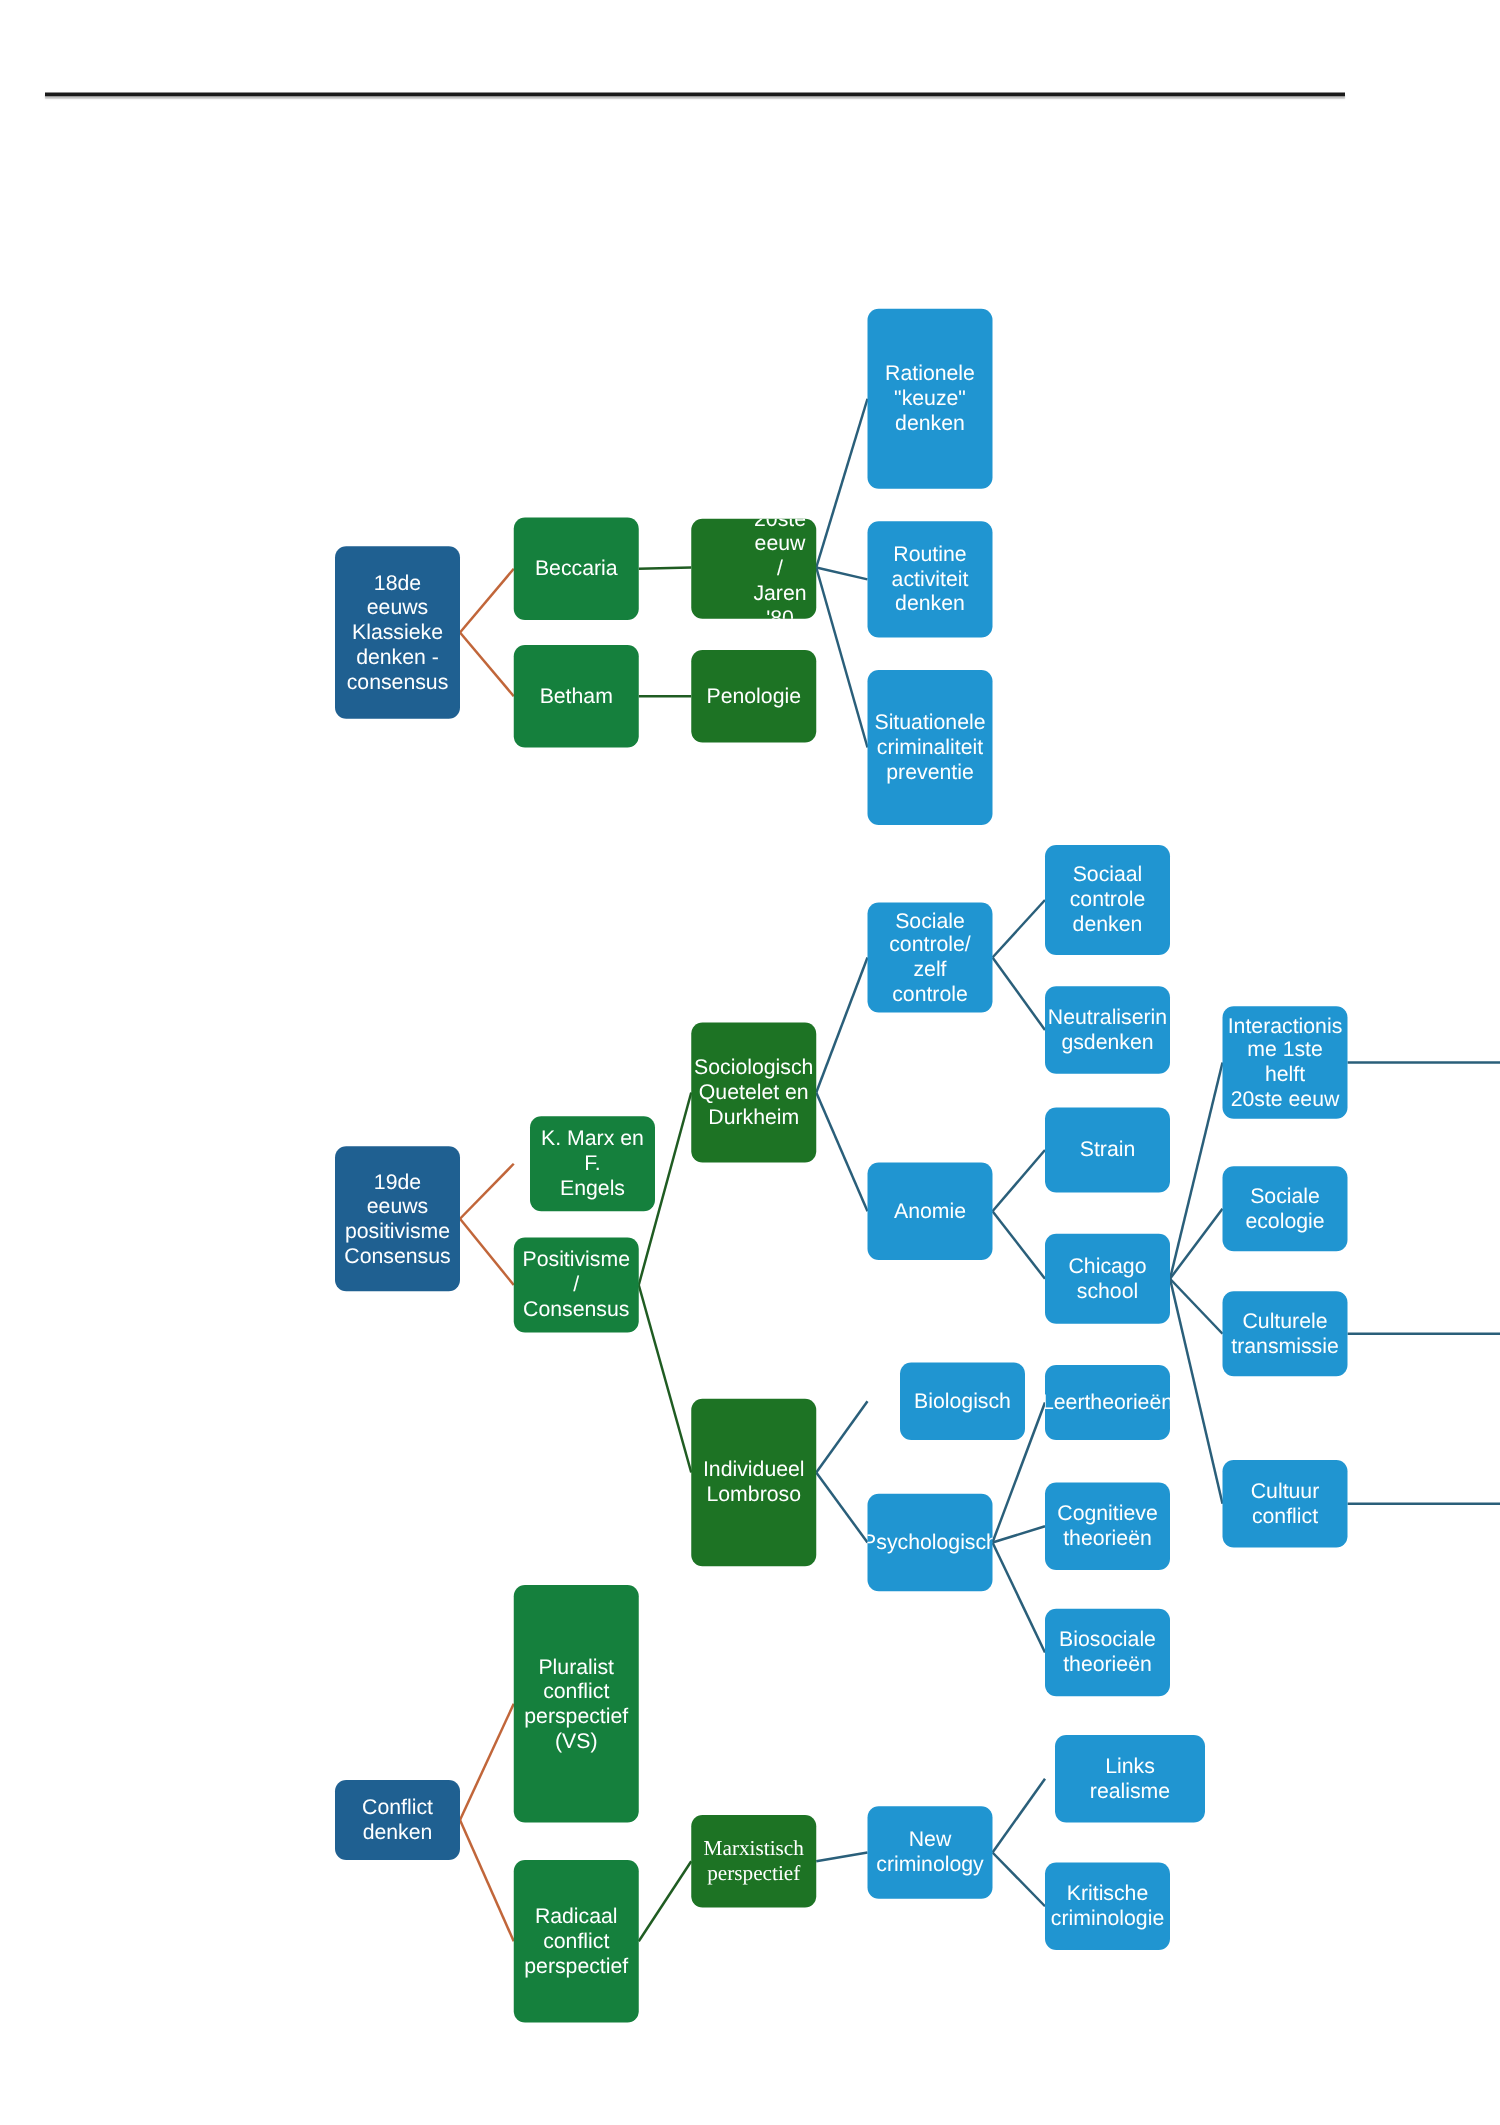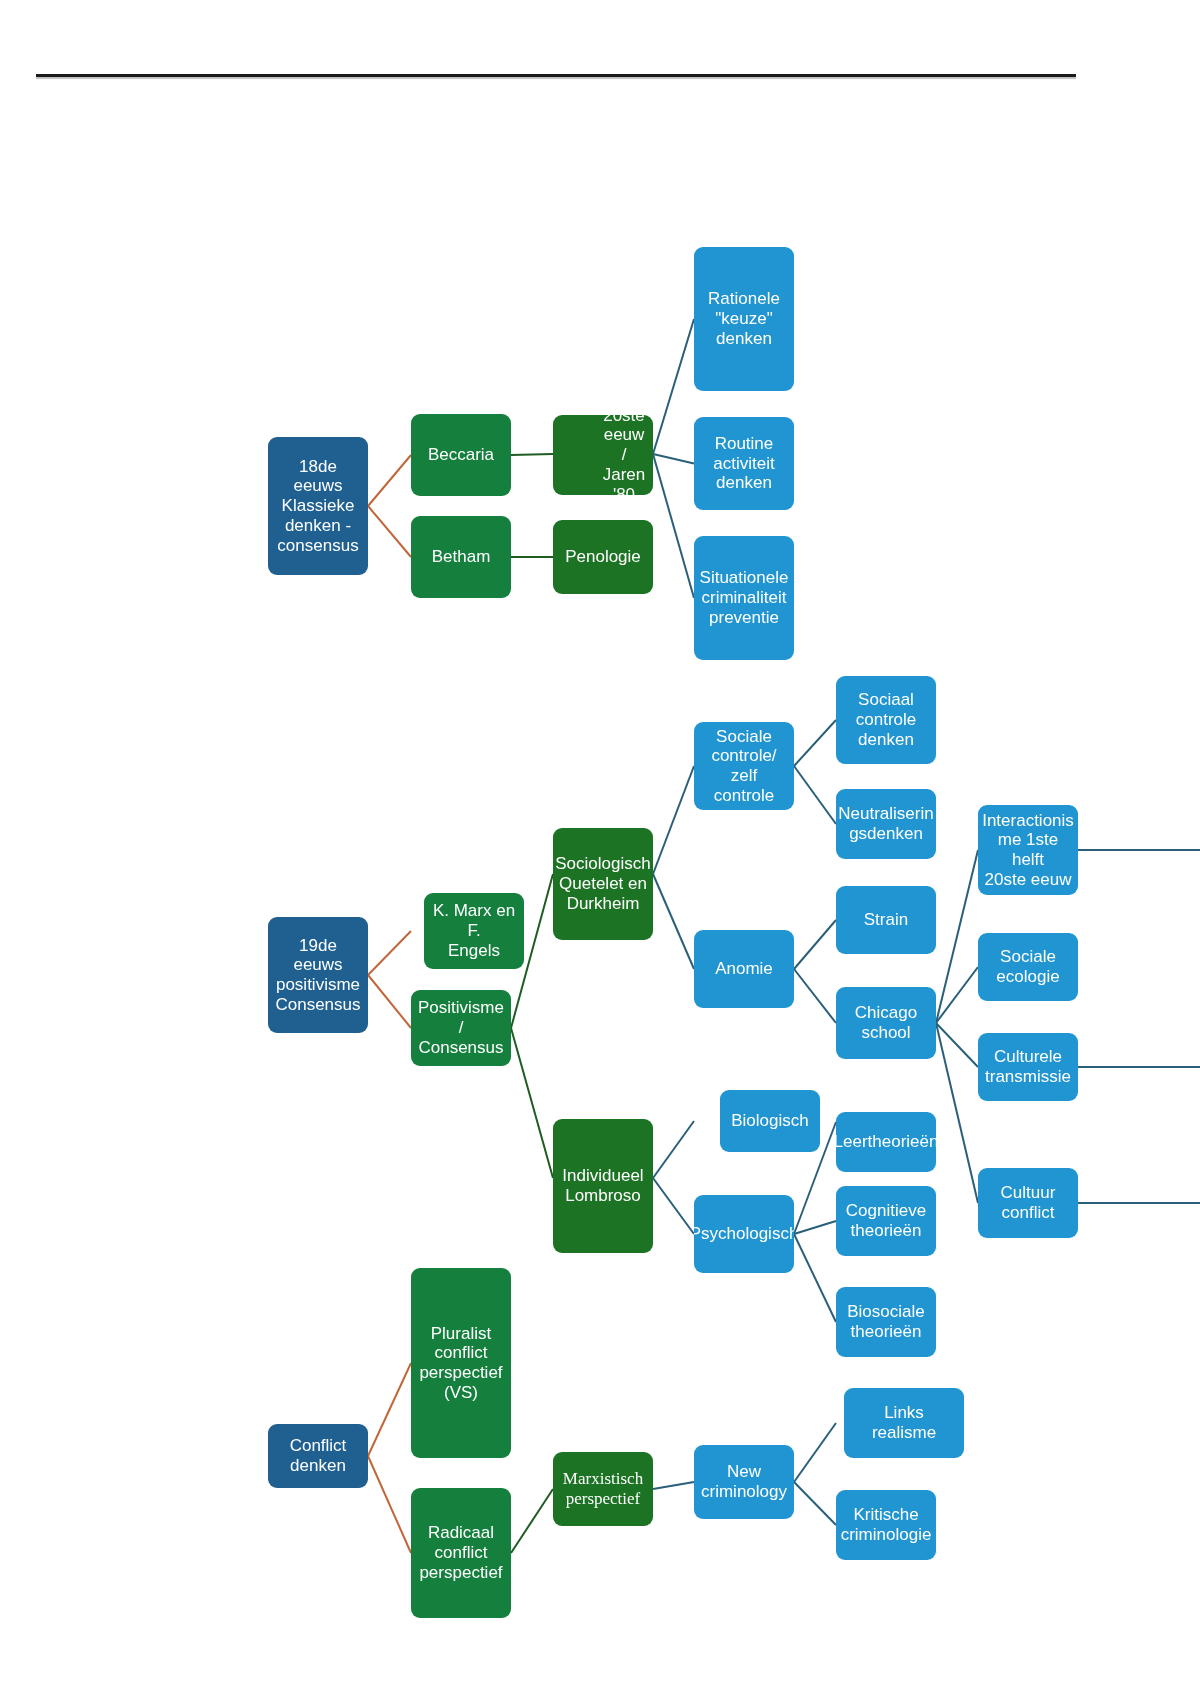--- a/index.html
+++ b/index.html
@@ -122,40 +122,40 @@
       <div class="node leaf" style="left: 694px; top: 536px; width: 100px; height: 124px;"><span>Situationele
 criminaliteit
 preventie</span></div>
       <div class="node root" style="left: 268px; top: 917px; width: 100px; height: 116px;"><span>19de eeuws
 positivisme
 Consensus</span></div>
       <div class="node lvl2" style="left: 411px; top: 893px; width: 100px; height: 76px; margin-left: 13px;"><span>K. Marx en F.
 Engels</span></div>
       <div class="node lvl2" style="left: 411px; top: 990px; width: 100px; height: 76px;"><span>Positivisme /
 Consensus</span></div>
-      <div class="node lvl3" style="left: 553px; top: 818px; width: 100px; height: 112px; margin-top: 10px;"><span>Sociologisch
+      <div class="node lvl3" style="left: 553px; top: 818px; width: 100px; height: 112px;"><span>Sociologisch
 Quetelet en
 Durkheim</span></div>
       <div class="node lvl3" style="left: 553px; top: 1119px; width: 100px; height: 134px;"><span>Individueel
 Lombroso</span></div>
       <div class="node leaf" style="left: 694px; top: 722px; width: 100px; height: 88px;"><span>Sociale
 controle/ zelf
 controle</span></div>
       <div class="node leaf" style="left: 694px; top: 930px; width: 100px; height: 78px;"><span>Anomie</span></div>
       <div class="node leaf" style="left: 694px; top: 1090px; width: 100px; height: 62px; margin-left: 26px;"><span>Biologisch</span></div>
       <div class="node leaf" style="left: 694px; top: 1195px; width: 100px; height: 78px;"><span>Psychologisch</span></div>
       <div class="node leaf" style="left: 836px; top: 676px; width: 100px; height: 88px;"><span>Sociaal
 controle
 denken</span></div>
       <div class="node leaf" style="left: 836px; top: 789px; width: 100px; height: 70px;"><span>Neutraliserin
 gsdenken</span></div>
       <div class="node leaf" style="left: 836px; top: 886px; width: 100px; height: 68px;"><span>Strain</span></div>
       <div class="node leaf" style="left: 836px; top: 987px; width: 100px; height: 72px;"><span>Chicago
 school</span></div>
-      <div class="node leaf" style="left: 836px; top: 1092px; width: 100px; height: 60px; margin-top: 20px;"><span>Leertheorieën</span></div>
+      <div class="node leaf" style="left: 836px; top: 1092px; width: 100px; height: 60px;"><span>Leertheorieën</span></div>
       <div class="node leaf" style="left: 836px; top: 1186px; width: 100px; height: 70px;"><span>Cognitieve
 theorieën</span></div>
       <div class="node leaf" style="left: 836px; top: 1287px; width: 100px; height: 70px;"><span>Biosociale
 theorieën</span></div>
       <div class="node leaf" style="left: 978px; top: 805px; width: 100px; height: 90px;"><span>Interactionis
 me 1ste helft
 20ste eeuw</span></div>
       <div class="node leaf" style="left: 978px; top: 933px; width: 100px; height: 68px;"><span>Sociale
 ecologie</span></div>
       <div class="node leaf" style="left: 978px; top: 1033px; width: 100px; height: 68px;"><span>Culturele

